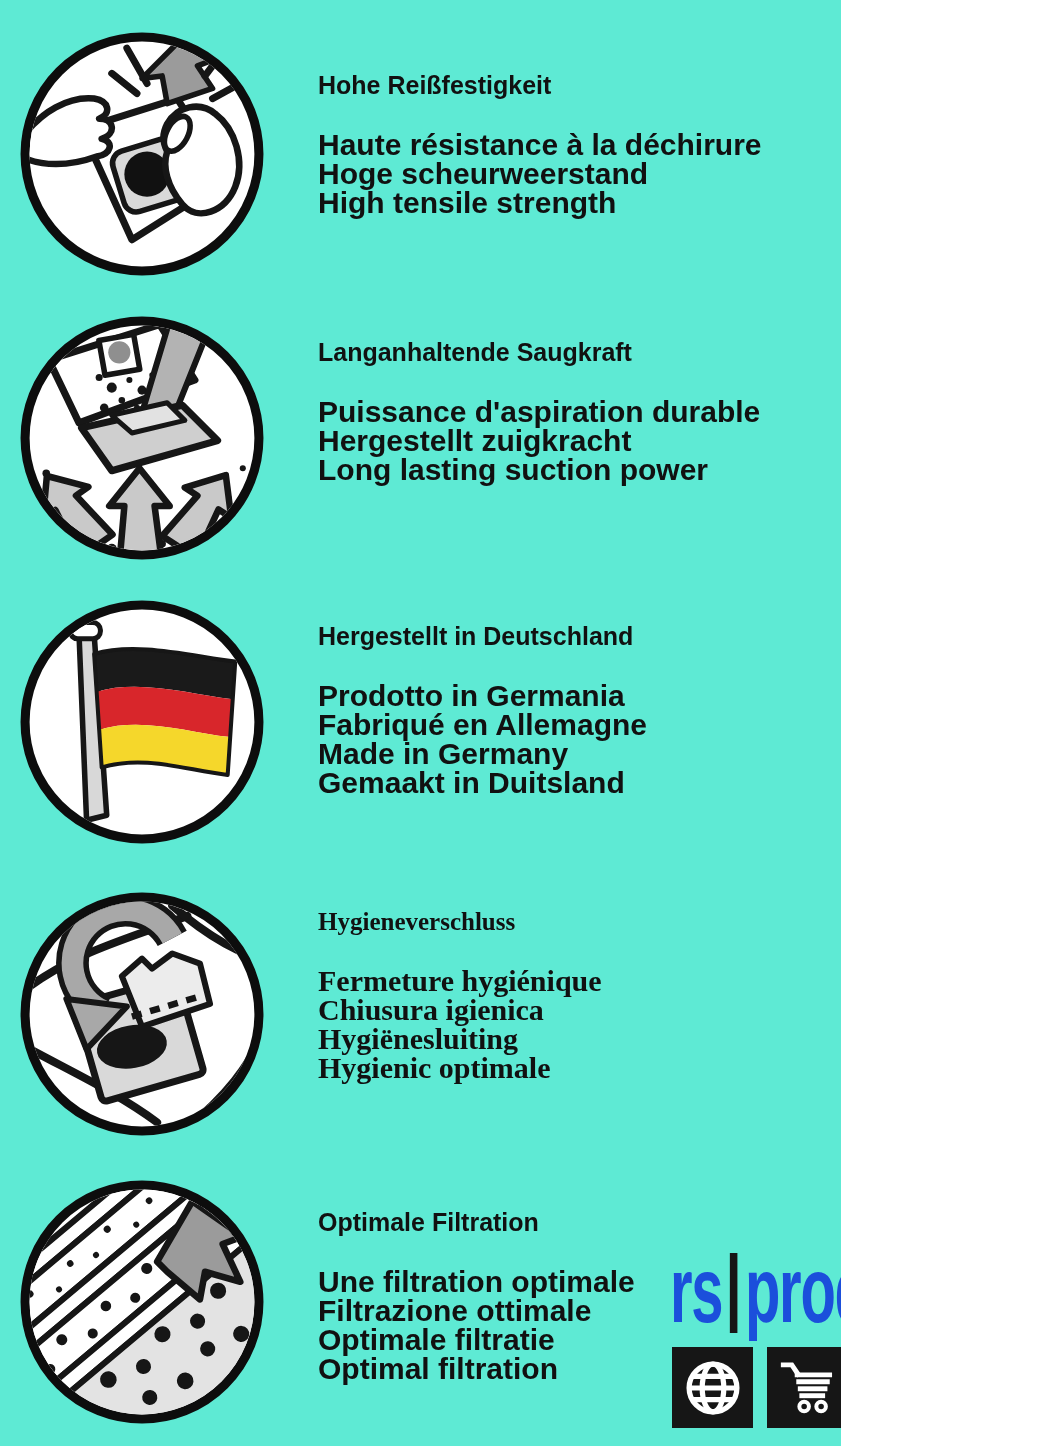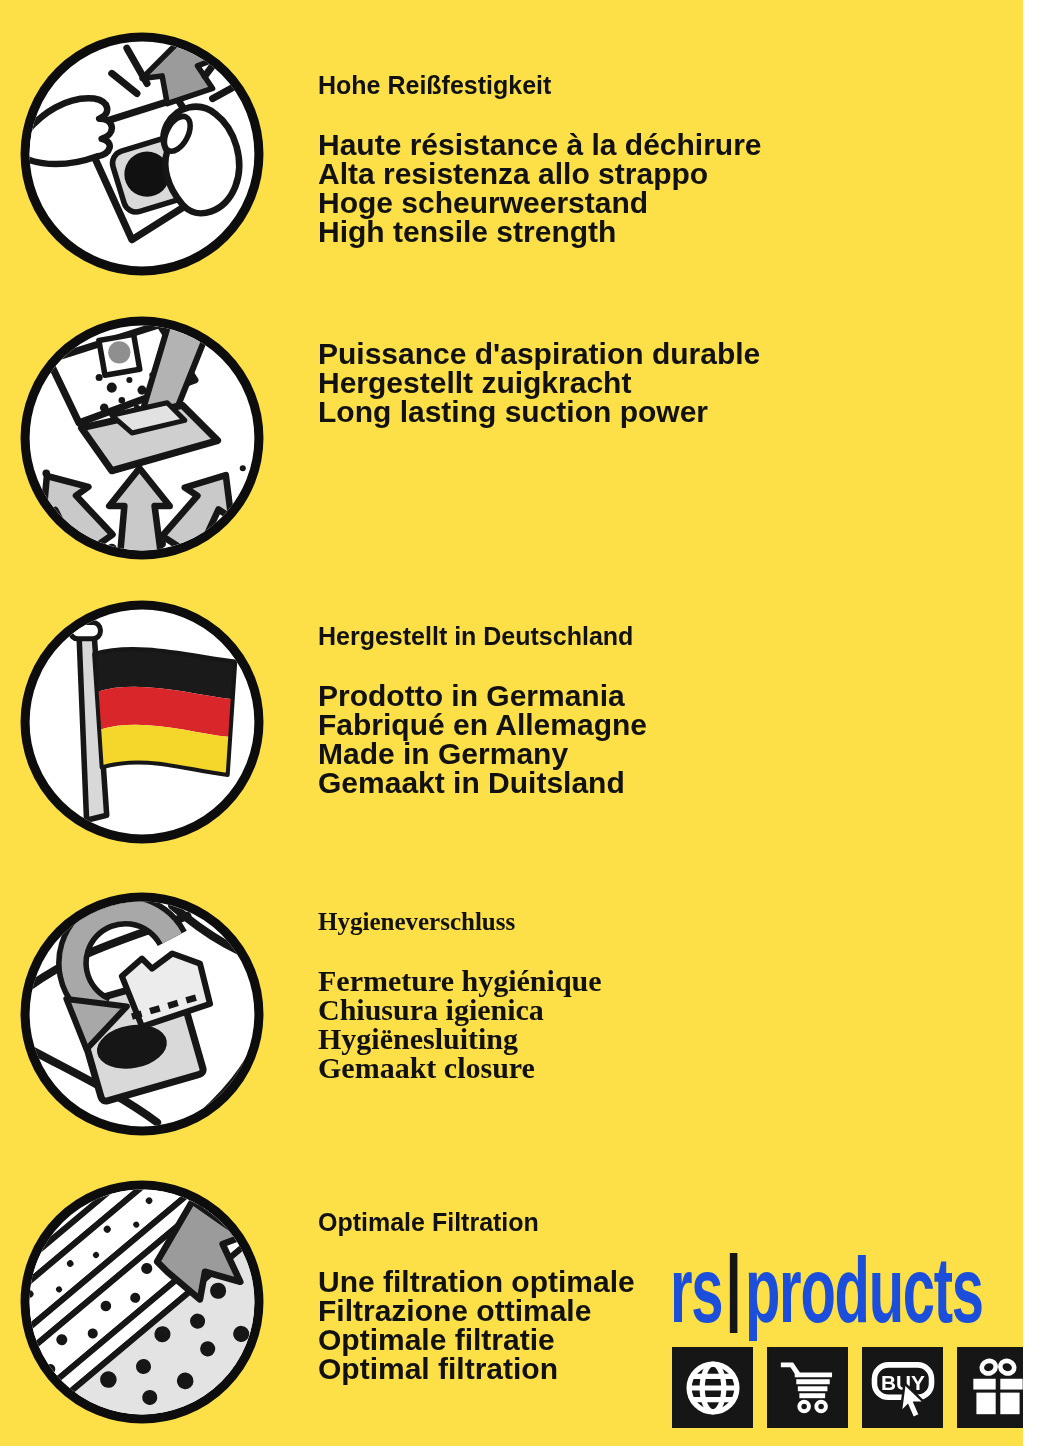--- a/index.html
+++ b/index.html
@@ -1,17 +1,17 @@
 <!DOCTYPE html>
 <html><head>
 <meta charset="utf-8">
 <style>
   html,body { margin:0; padding:0; background:#ffffff; }
   .page {
-    position:relative; width:1023px; height:1446px; background:#fde047;
+    position:relative; width:841px; height:1446px; background:#5eead4;
     font-family:"Liberation Sans", sans-serif; font-weight:bold; color:#111111;
     overflow:hidden;
   }
   .icon-circle { position:absolute; left:16px; width:252px; height:252px; }
   .icon-circle svg { width:100%; height:100%; display:block; }
   .c1 { top:28px; }
   .c2 { top:312px; }
   .c3 { top:596px; }
   .c4 { top:888px; }
   .c5 { top:1176px; }
@@ -63,21 +63,20 @@
           <line x1="38" y1="18" x2="48" y2="26"></line>
           <line x1="84" y1="7" x2="75" y2="19"></line>
           <line x1="89" y1="22" x2="78" y2="28"></line>
         </g>
       </g>
     </svg>
   </div>
   <div class="text-block t1">
     <h2>Hohe Reißfestigkeit</h2>
     <p>Haute résistance à la déchirure</p>
-    <p>Alta resistenza allo strappo</p>
     <p>Hoge scheurweerstand</p>
     <p>High tensile strength</p>
   </div>
 
   <div class="icon-circle c2">
     <svg viewBox="0 0 100 100">
       <defs>
           <clipPath id="k2">
             <circle cx="50" cy="50" r="44.6"></circle>
           </clipPath>
@@ -116,20 +115,21 @@
         </g>
         <g fill="#c9c9c9" stroke="#161616" stroke-width="2.6">
           <polygon points="0,-17 -11,-4 -5,-4 -8,17 8,17 5,-4 11,-4" transform="translate(22,79) rotate(-35)"></polygon>
           <polygon points="0,-19 -12,-4 -6,-4 -8,19 9,19 6,-4 12,-4" transform="translate(49,81)"></polygon>
           <polygon points="0,-17 -11,-4 -5,-4 -8,17 8,17 5,-4 11,-4" transform="translate(74,79) rotate(33)"></polygon>
         </g>
       </g>
     </svg>
   </div>
   <div class="text-block t2">
+    <h2>Langanhaltende Saugkraft</h2>
     <p>Puissance d'aspiration durable</p>
     <p>Hergestellt zuigkracht</p>
     <p>Long lasting suction power</p>
   </div>
 
   <div class="icon-circle c3">
     <svg viewBox="0 0 100 100">
       <defs>
           <clipPath id="k3">
             <circle cx="50" cy="50" r="44.6"></circle>
@@ -177,21 +177,21 @@
         <path d="M62,20 A21,21 0 1 0 35,49" fill="none" stroke="#a8a8a8" stroke-width="8.6"></path>
         <polygon points="20,44 44,47 28,64" fill="#a8a8a8" stroke="#161616" stroke-width="2.4"></polygon>
       </g>
     </svg>
   </div>
   <div class="text-block t4">
     <h2>Hygieneverschluss</h2>
     <p>Fermeture hygiénique</p>
     <p>Chiusura igienica</p>
     <p>Hygiënesluiting</p>
-    <p>Gemaakt closure</p>
+    <p>Hygienic optimale</p>
   </div>
 
   <div class="icon-circle c5">
     <svg viewBox="0 0 100 100">
       <defs>
           <clipPath id="k5">
             <circle cx="50" cy="50" r="44.6"></circle>
           </clipPath>
         </defs>
       <circle cx="50" cy="50" r="46.4" fill="#fff" stroke="#0d0d0d" stroke-width="3.6"></circle>

